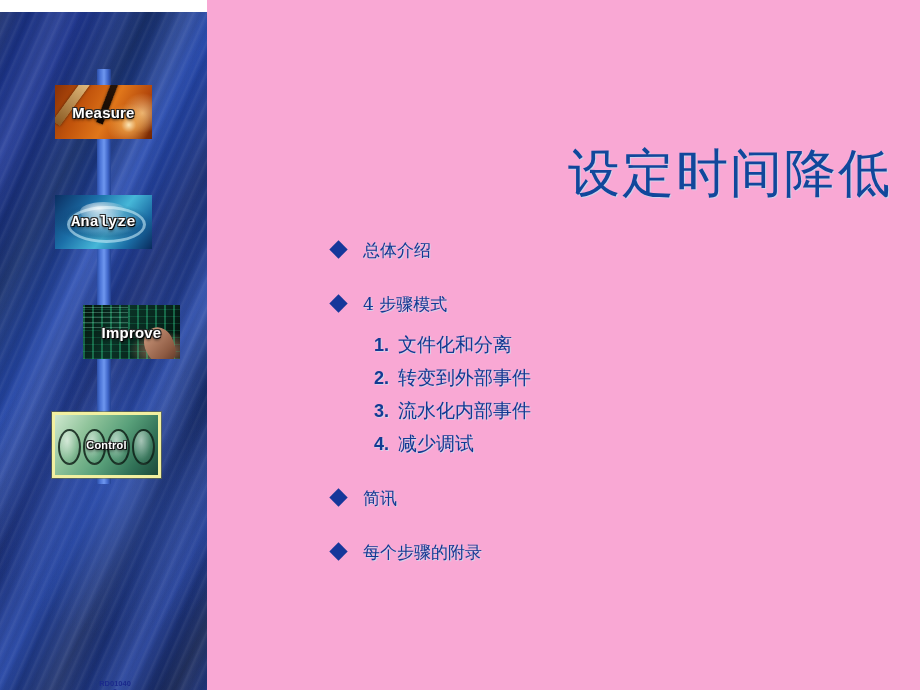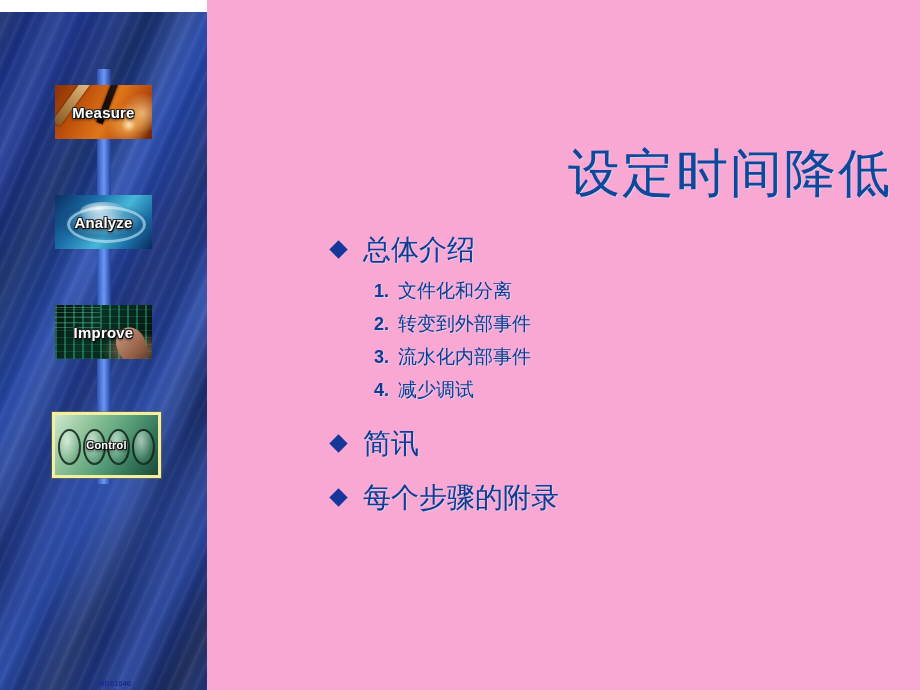--- a/index.html
+++ b/index.html
@@ -128,21 +128,21 @@
     content: "";
     position: absolute;
     left: 52%; top: -18%;
     width: 7px; height: 92%;
     background: linear-gradient(180deg, #2b1608, #120802);
     transform: rotate(21deg);
     box-shadow: 0 0 3px rgba(0,0,0,0.6);
   }
 
   
-  #phase-analyze { top: 183px; }
+  #phase-analyze { top: 183px; font-family: Liberation Mono, monospace; }
   #phase-analyze .art {
     background:
       radial-gradient(ellipse 54% 40% at 50% 48%, rgba(225,248,255,0.92) 0%, rgba(120,200,235,0.55) 42%, rgba(30,120,180,0.0) 72%),
       radial-gradient(ellipse 72% 54% at 50% 52%, rgba(10,50,95,0.85) 0%, rgba(10,50,95,0.0) 70%),
       linear-gradient(128deg, #0b2f63 0%, #1b6fa8 32%, #46b7d8 58%, #1a6ba3 80%, #092a5c 100%);
   }
   #phase-analyze .art::before {
     content: "";
     position: absolute;
     left: 12%; top: 20%;
@@ -153,21 +153,21 @@
   #phase-analyze .art::after {
     content: "";
     position: absolute;
     left: 26%; top: 13%;
     width: 48%; height: 36%;
     background: radial-gradient(ellipse at 40% 35%, rgba(255,255,255,0.85), rgba(255,255,255,0.0) 70%);
     border-radius: 50%;
   }
 
   
-  #phase-improve { top: 293px; }
+  #phase-improve { top: 293px; margin-left: 28px; }
   #phase-improve .art {
     background:
       repeating-linear-gradient(90deg,
         rgba(60,255,170,0.30) 0px, rgba(60,255,170,0.30) 2px,
         rgba(0,0,0,0.0) 2px, rgba(0,0,0,0.0) 9px),
       repeating-linear-gradient(0deg,
         rgba(40,220,150,0.16) 0px, rgba(40,220,150,0.16) 1px,
         rgba(0,0,0,0.0) 1px, rgba(0,0,0,0.0) 7px),
       radial-gradient(ellipse at 82% 84%, rgba(206,140,110,0.85) 0%, rgba(140,80,60,0.0) 30%),
       linear-gradient(120deg, #03120c 0%, #0a3226 38%, #07251c 68%, #020a07 100%);
@@ -279,21 +279,21 @@
     top: 236px;
     width: 560px;
   }
 
   .lvl1 {
     position: relative;
     display: flex;
     align-items: flex-start;
     color: #123a92;
     font-family: "DejaVu Serif", "Liberation Serif", serif;
-    font-size: 28px;
+    font-size: 17px;
     line-height: 28px;
     margin-bottom: 26px;
     text-shadow: 1px 1px 0 rgba(205,218,240,0.8);
   }
   .lvl1 .dia {
     flex: 0 0 auto;
     width: 13px;
     height: 13px;
     margin: 7px 18px 0 0;
     background: #15379a;
@@ -373,20 +373,24 @@
 
     <div id="title">设定时间降低</div>
 
     <div id="outline">
 
       <div class="lvl1">
         <span class="dia"></span>
         <span class="txt">总体介绍</span>
       </div>
 
+      <div class="lvl1">
+        <span class="dia"></span>
+        <span class="txt">4 步骤模式</span>
+      </div>
 
       <ol class="sublist">
         <li>
           <span class="num">1.</span>
           <span class="txt">文件化和分离</span>
         </li>
         <li>
           <span class="num">2.</span>
           <span class="txt">转变到外部事件</span>
         </li>

